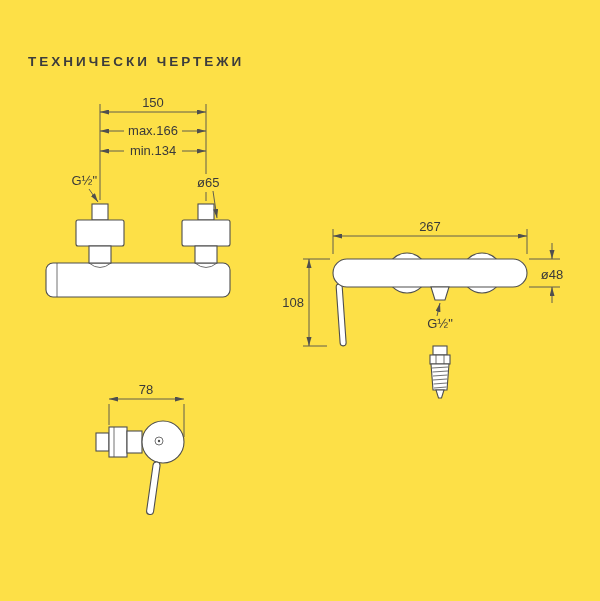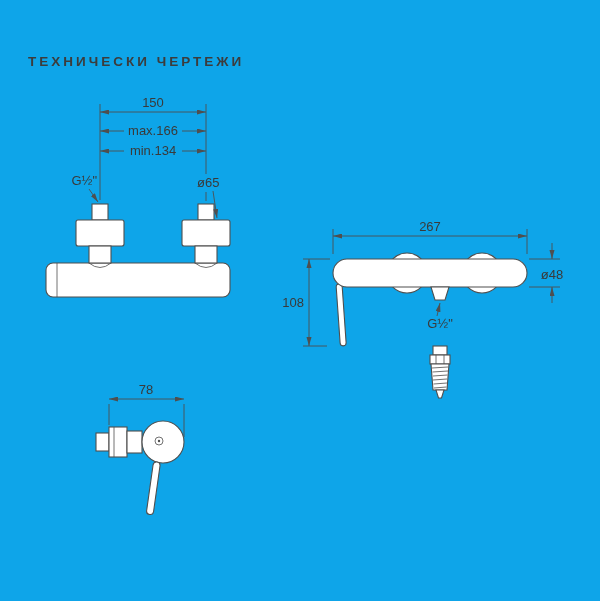--- a/index.html
+++ b/index.html
@@ -5,21 +5,21 @@
   html, body {
     margin: 0;
     padding: 0;
     background: #ffffff;
     font-family: "Liberation Sans", sans-serif;
   }
   .canvas {
     position: relative;
     width: 600px;
     height: 601px;
-    background: #0ea5e9;
+    background: #fde047;
     overflow: hidden;
   }
   .title {
     position: absolute;
     left: 28px;
     top: 54px;
     margin: 0;
     font-size: 13.5px;
     font-weight: 600;
     letter-spacing: 3px;

